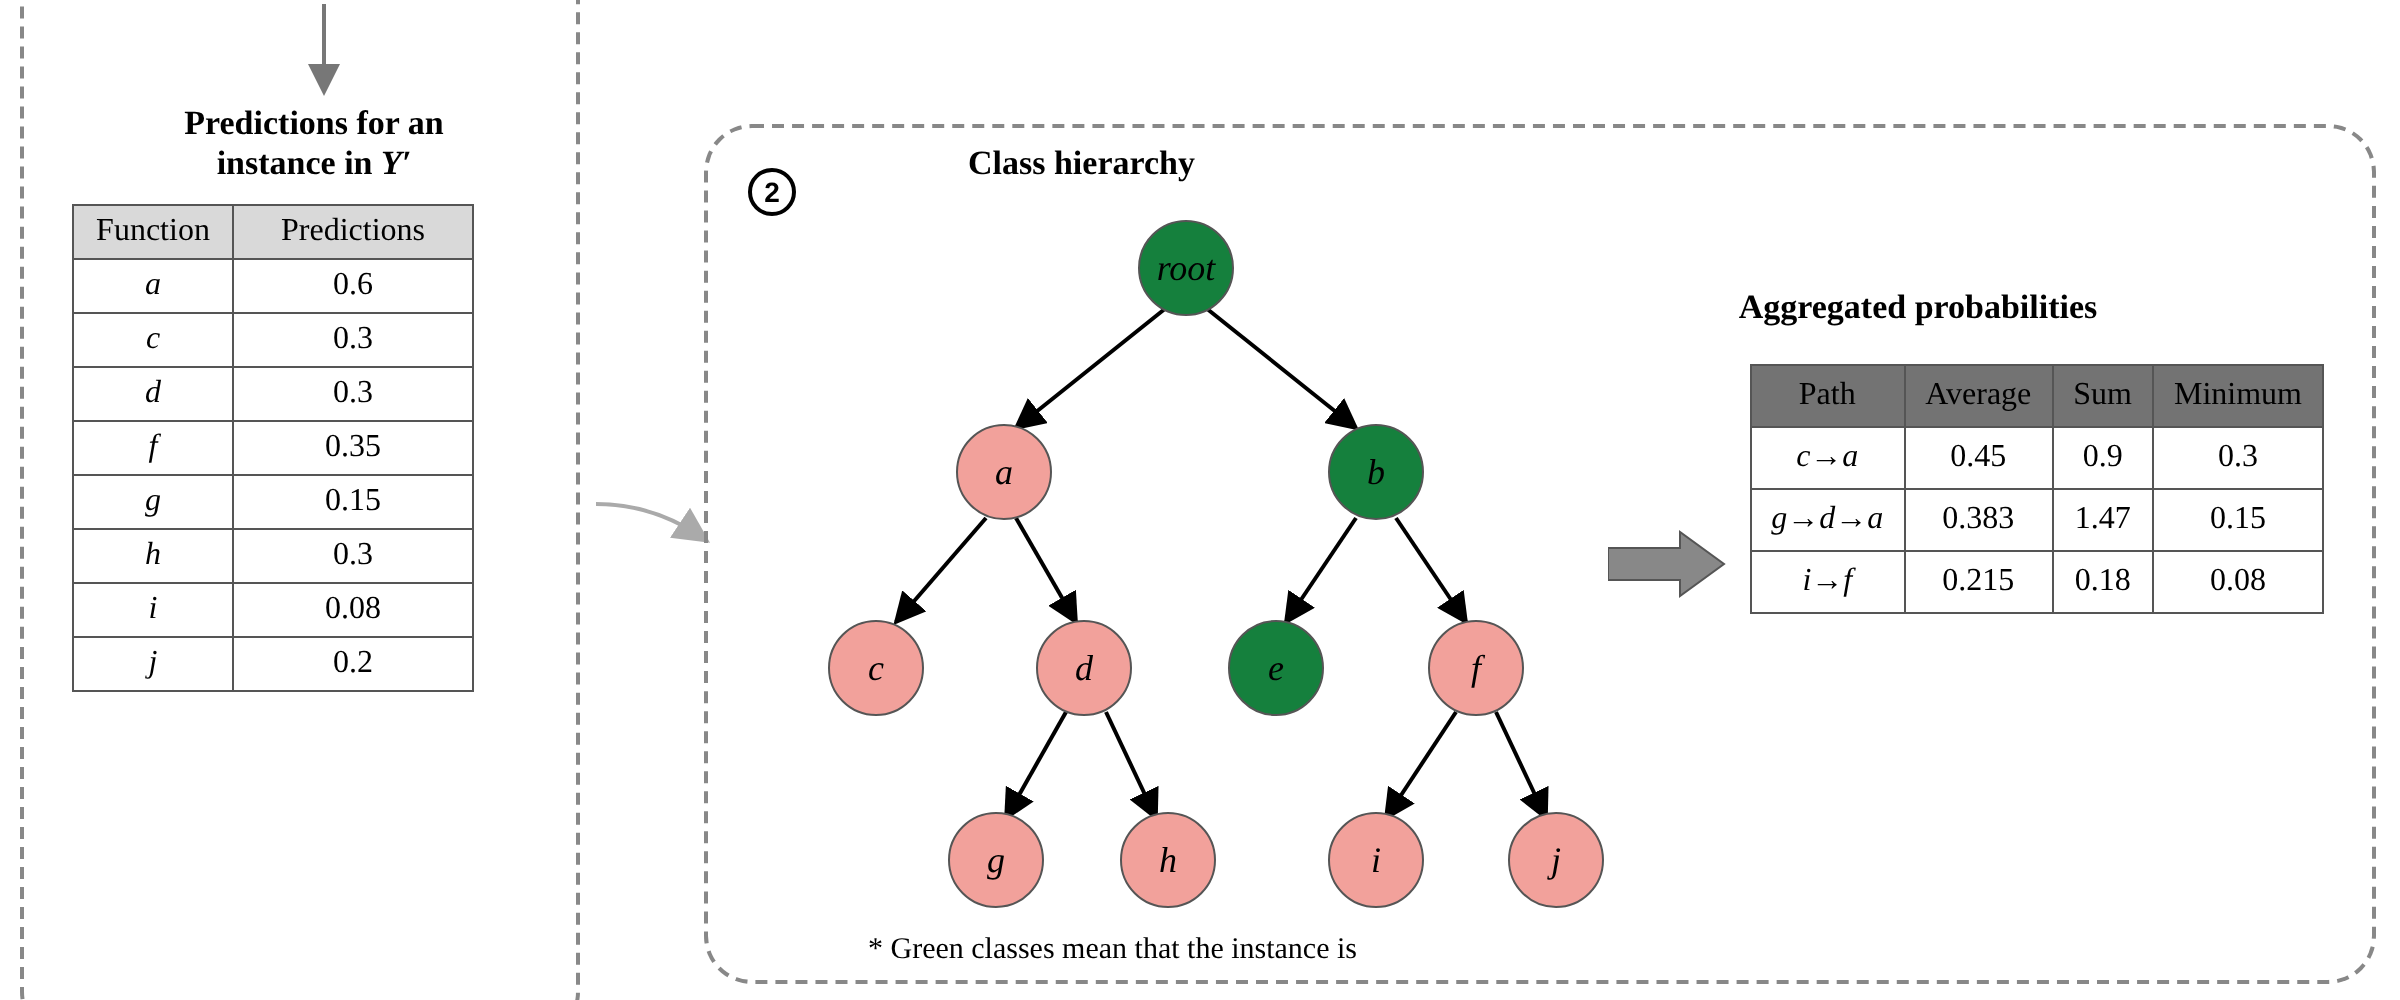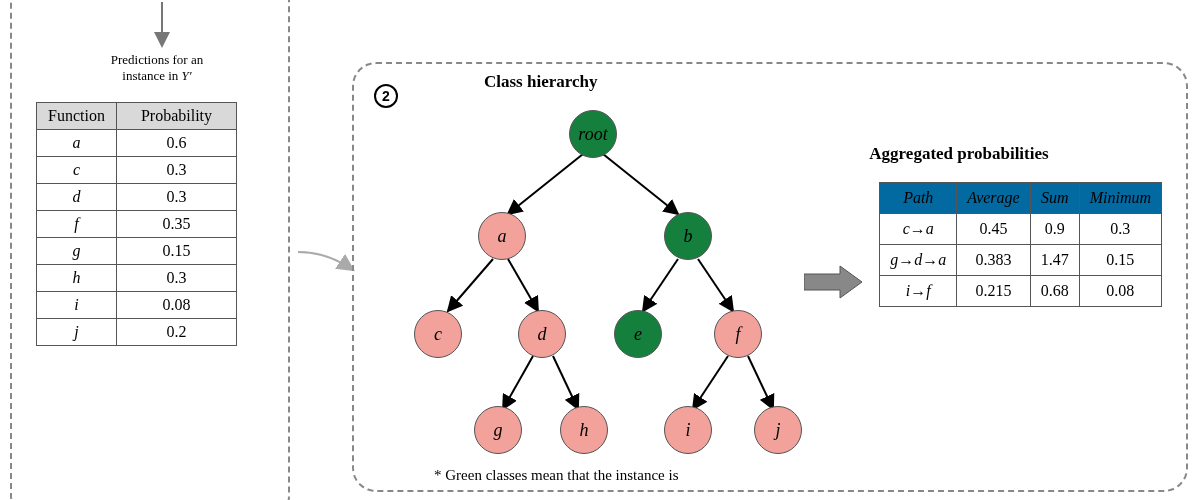--- a/index.html
+++ b/index.html
@@ -40,22 +40,22 @@
     position: absolute;
     left: 140px;
     top: 40px;
   }
   .pred-title {
     position: absolute;
     top: 90px;
     left: 40px;
     width: 210px;
     text-align: center;
-    font-weight: normal;
-    font-size: 13px;
+    font-weight: bold;
+    font-size: 17px;
     line-height: 1.2;
   }
   .ital { font-style: italic; }
   .pred-table {
     position: absolute;
     top: 140px;
     left: 24px;
     border-collapse: collapse;
     font-size: 16px;
   }
@@ -133,21 +133,21 @@
     right: 24px;
     top: 118px;
     border-collapse: collapse;
     font-size: 16px;
   }
   .agg-table th, .agg-table td {
     border: 1px solid #555;
     padding: 6px 10px;
     text-align: center;
   }
-  .agg-table th { background: #0369a1; font-weight: normal; font-style: italic; }
+  .agg-table th { background: #737373; font-weight: normal; }
   .agg-table td.path { font-style: italic; white-space: nowrap;}
   .footnote {
     position: absolute;
     left: 80px;
     bottom: 6px;
     font-size: 15px;
     text-align: center;
   }
 </style>
 </head>
@@ -166,21 +166,21 @@
 
   <div class="pred-title">
     <span>Predictions for an</span><br>
     <span>instance in </span><span class="ital">Y′</span>
   </div>
 
   <table class="pred-table">
     <thead>
         <tr>
       <th>Function</th>
-      <th>Probability</th>
+      <th>Predictions</th>
     </tr>
       </thead>
     <tbody>
       <tr>
           <td>a</td>
           <td>0.6</td>
         </tr>
       <tr>
           <td>c</td>
           <td>0.3</td>
@@ -286,20 +286,20 @@
         </tr>
       <tr>
           <td class="path">g→d→a</td>
           <td>0.383</td>
           <td>1.47</td>
           <td>0.15</td>
         </tr>
       <tr>
           <td class="path">i→f</td>
           <td>0.215</td>
-          <td>0.68</td>
+          <td>0.18</td>
           <td>0.08</td>
         </tr>
     </tbody>
   </table>
 
   <div class="footnote">* Green classes mean that the instance is</div>
 </div>
 
 </body></html>

